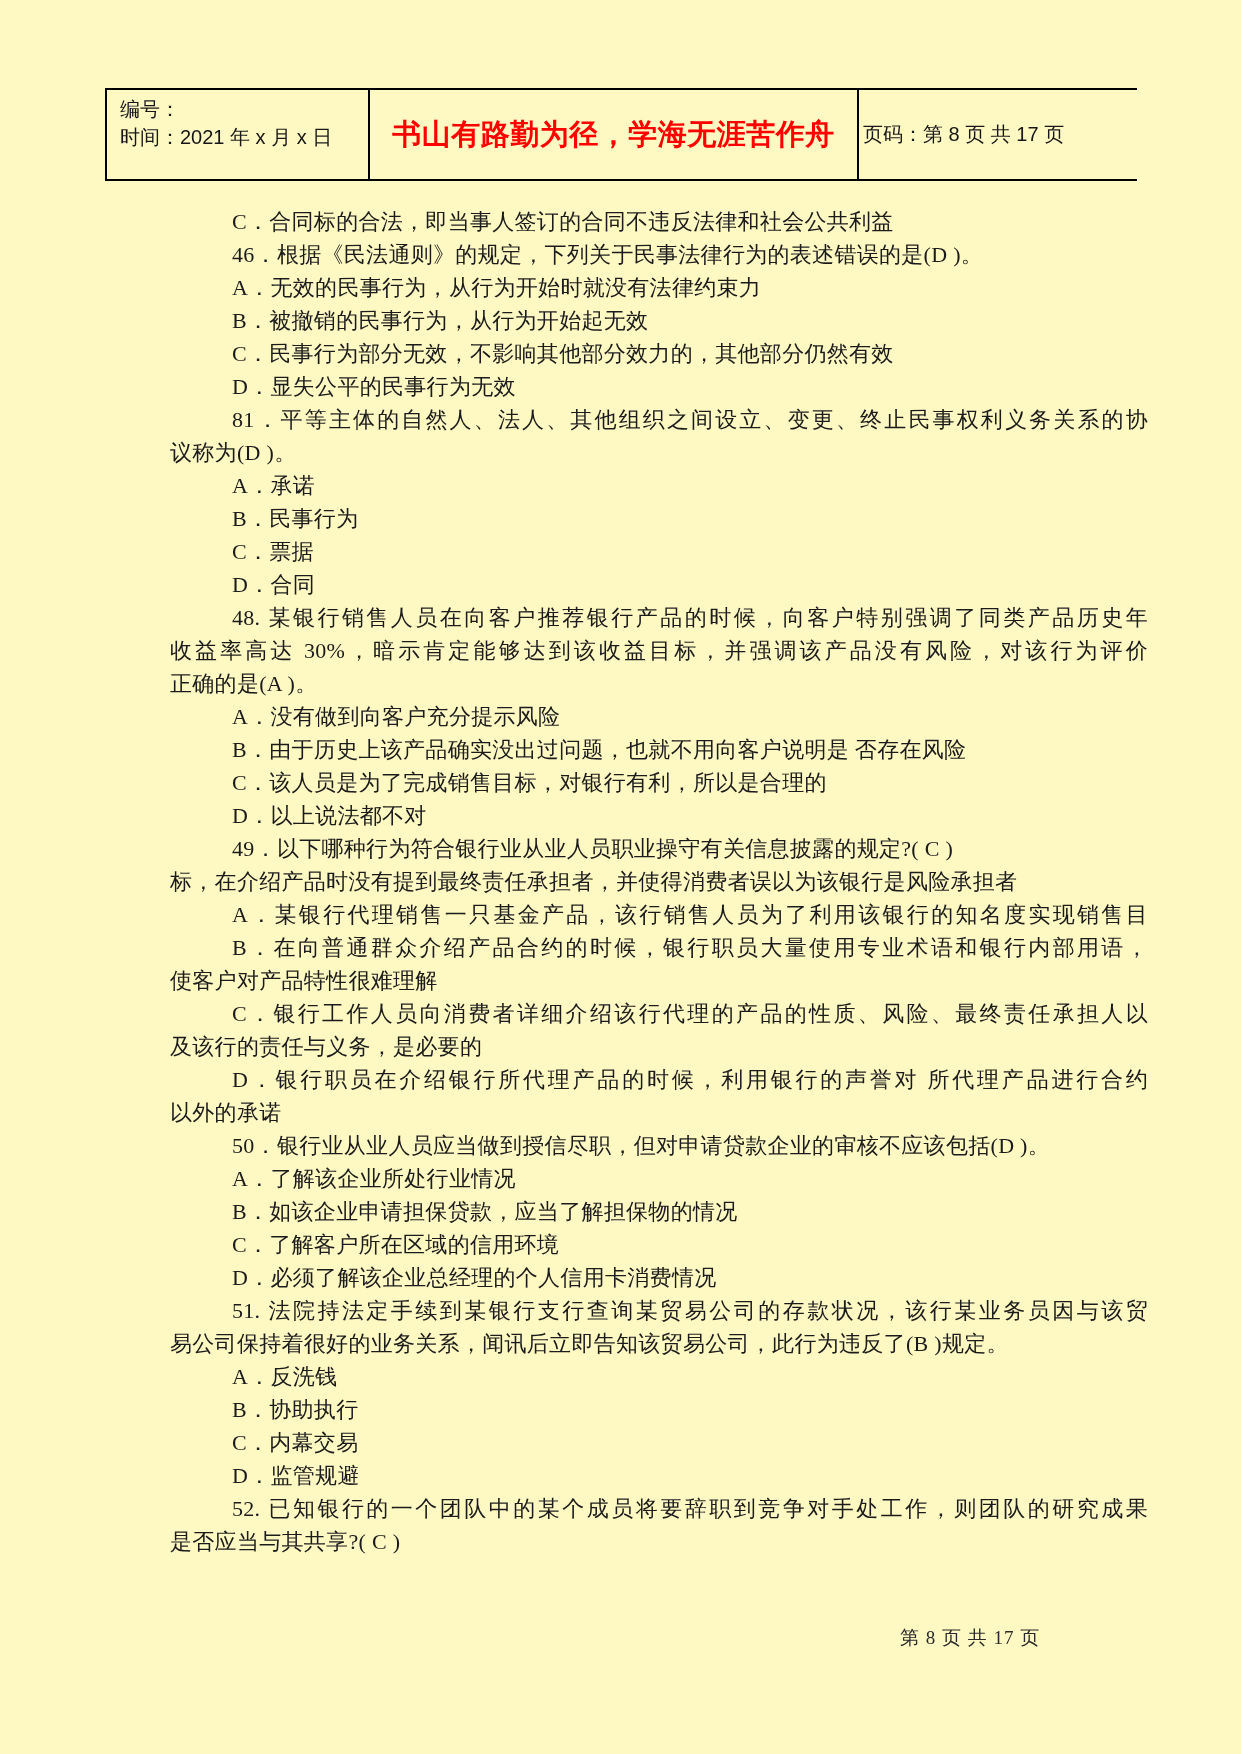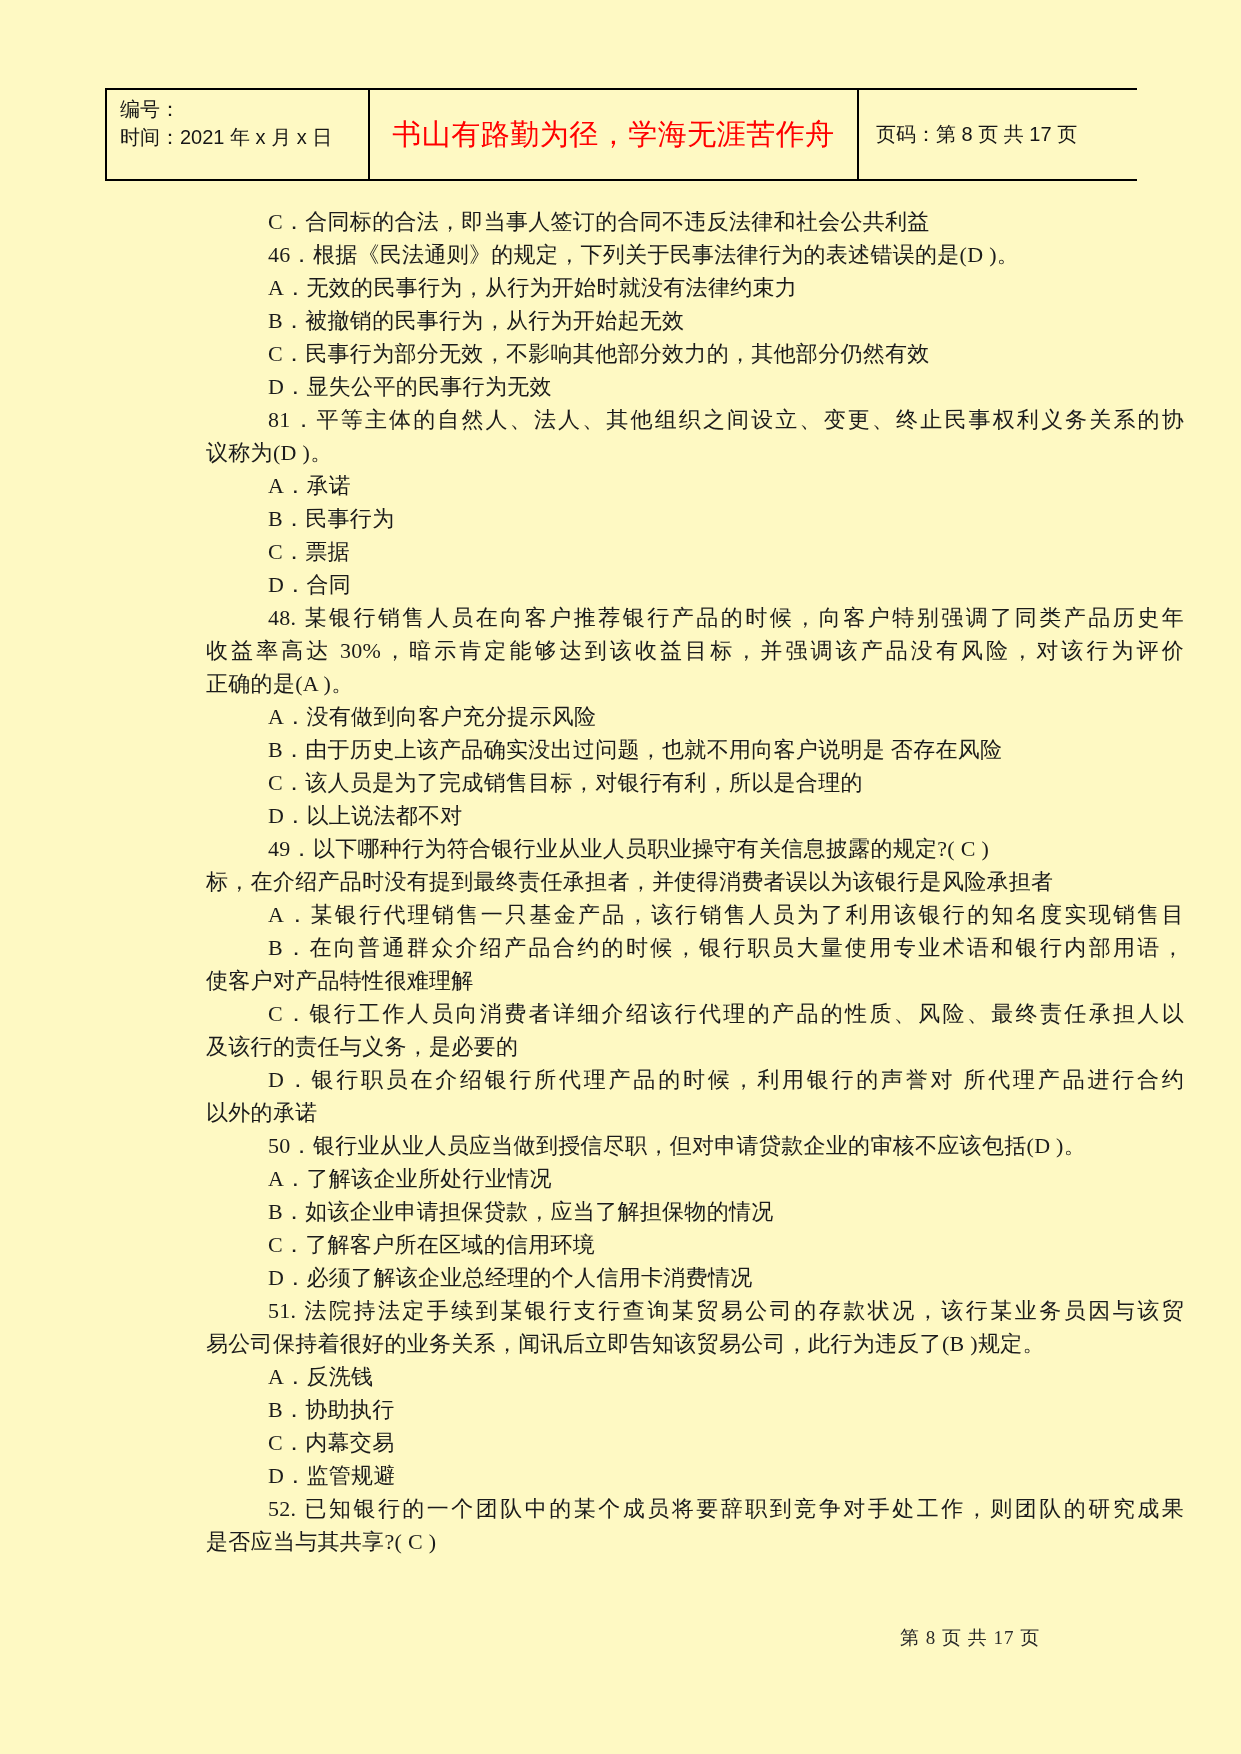--- a/index.html
+++ b/index.html
@@ -38,45 +38,44 @@
   }
   .hcell-banner {
     width: 489px;
     border-left: 2px solid #000;
     display: flex;
     align-items: center;
     justify-content: center;
   }
   .banner-text {
     font-size: 29px;
-    font-weight: normal;
+    font-weight: bold;
     letter-spacing: 0.5px;
     white-space: nowrap;
   }
   .hcell-page {
     flex: 1;
     border-left: 2px solid #000;
     display: flex;
     align-items: center;
-    padding-left: 17px;
+    padding-left: 4px;
     font-size: 20px;
     white-space: nowrap;
   }
 
   
   .body-text {
     position: absolute;
     left: 170px;
     top: 205px;
     width: 978px;
     font-size: 22px;
     line-height: 33px;
     letter-spacing: 0.3px;
     color: #1b1b1b;
-    margin-left: 36px;
   }
   .line { white-space: nowrap; }
   .line.indent { padding-left: 62px; }
   .line.justify {
     white-space: normal;
     text-align: justify;
     text-align-last: justify;
   }
 
   

